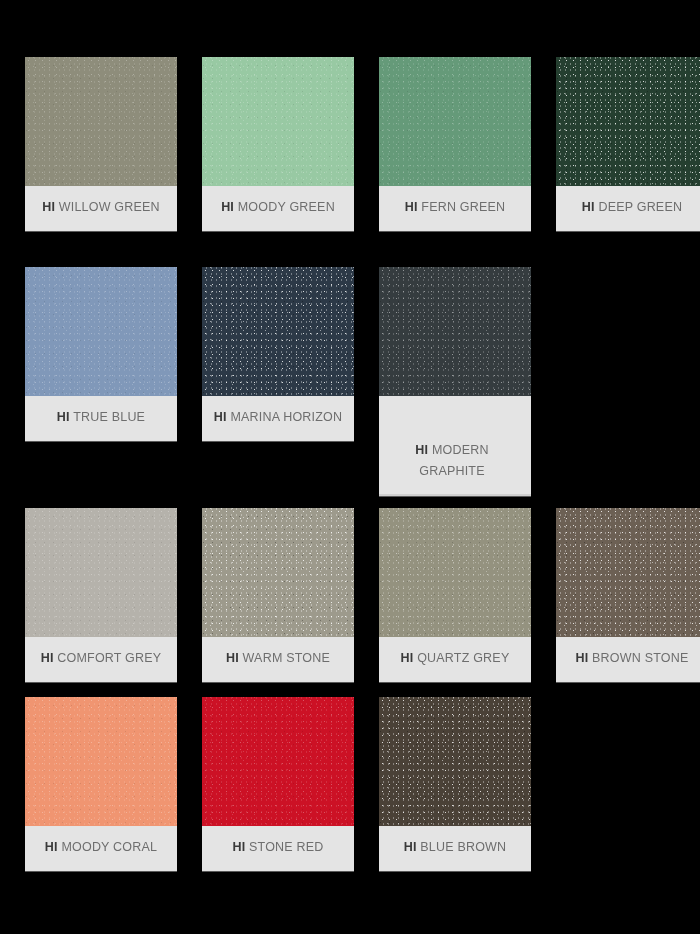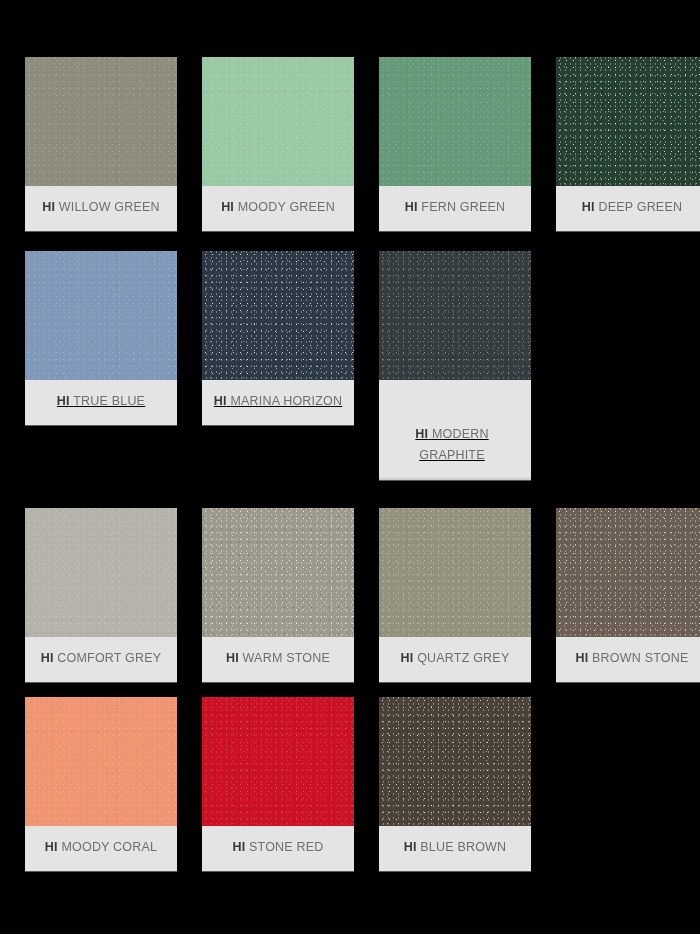--- a/index.html
+++ b/index.html
@@ -26,21 +26,21 @@
   .grid-row {
     position: absolute;
     left: 0;
     width: 700px;
     display: flex;
     align-items: flex-start;
     justify-content: flex-start;
   }
 
   .row-0 { top: 57px; }
-  .row-1 { top: 251px; text-decoration: underline; }
+  .row-1 { top: 267px; }
   .row-2 { top: 508px; }
   .row-3 { top: 697px; }
 
   .swatch-card {
     width: 152px;
     margin-left: 25px;
     background: #e4e4e4;
     display: flex;
     flex-direction: column;
     box-shadow: 0 1px 0 0 rgba(255,255,255,0.35);

